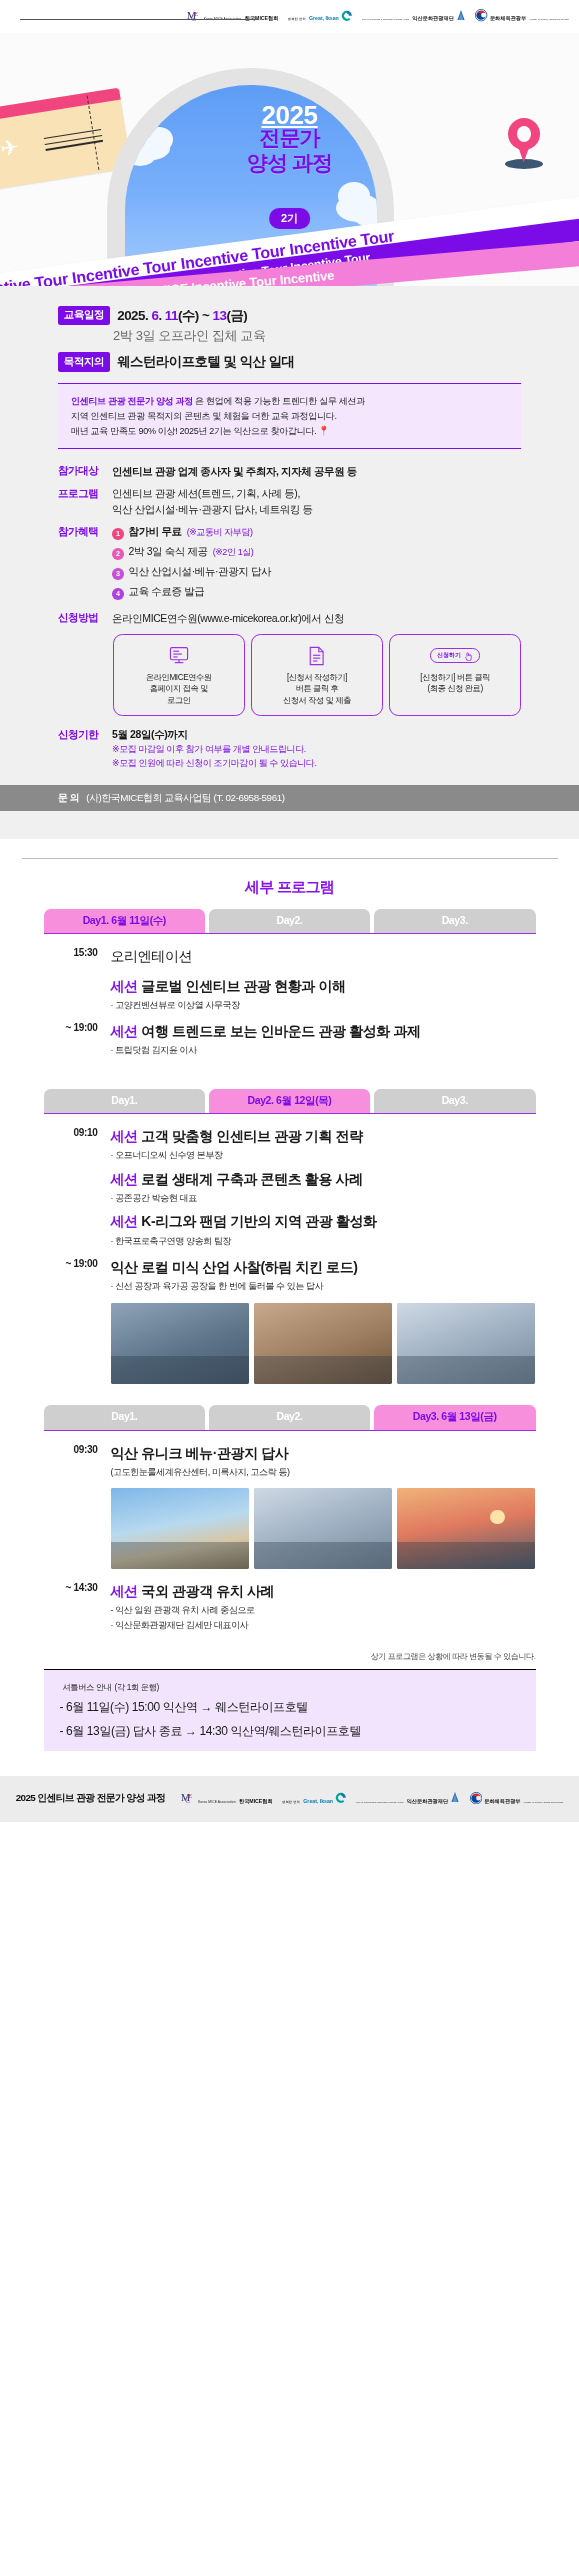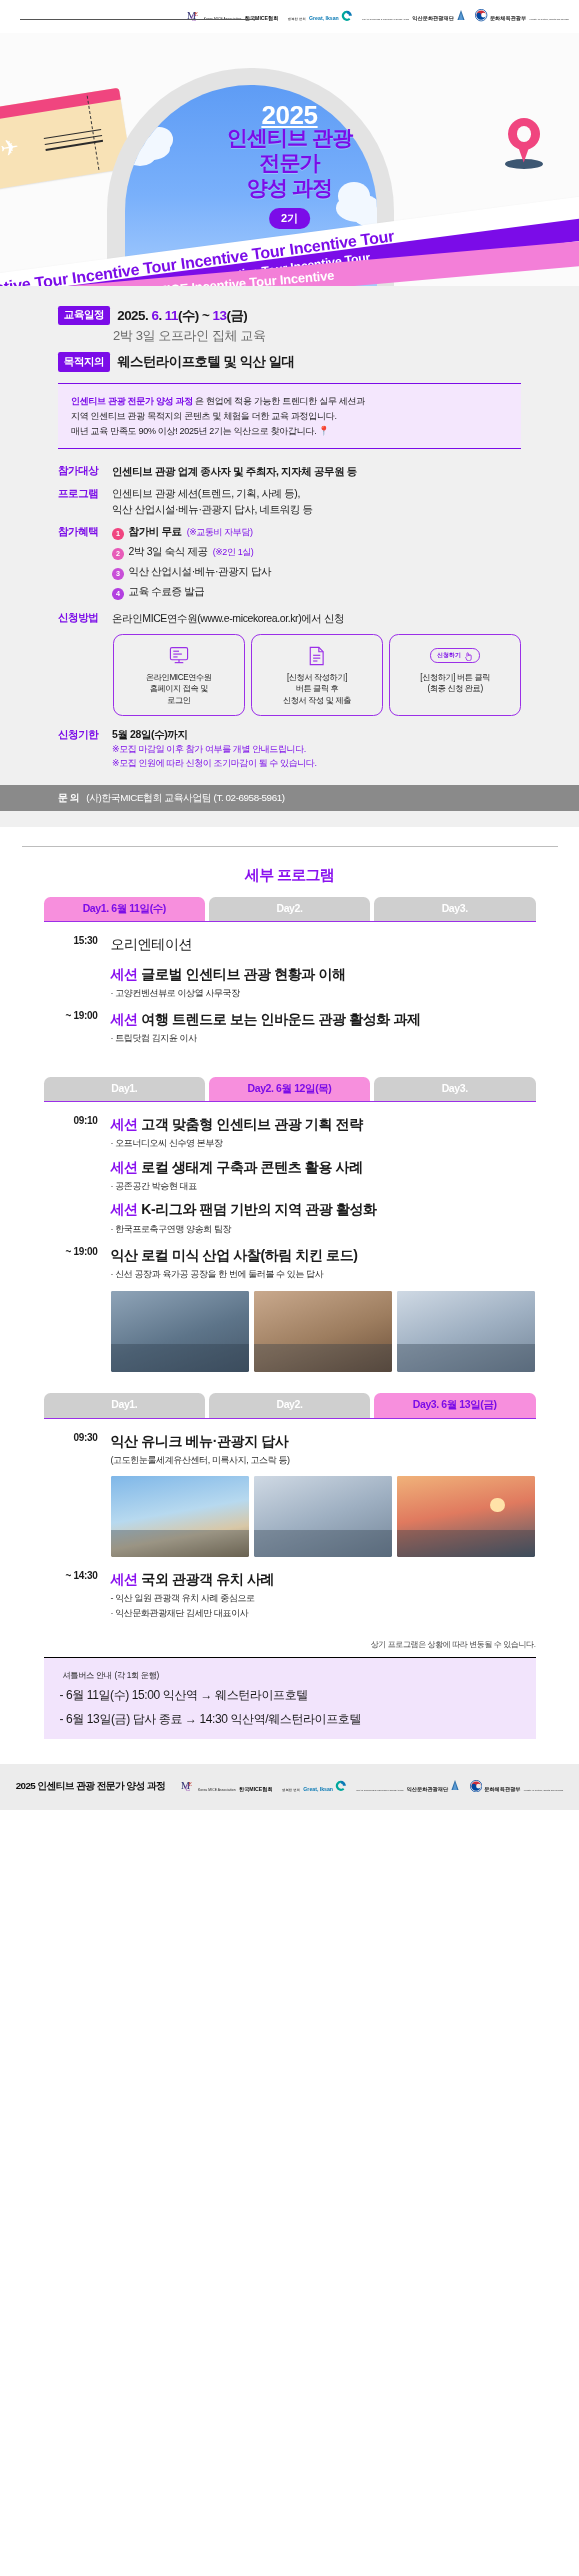--- a/index.html
+++ b/index.html
@@ -147,21 +147,21 @@
     transform: rotate(-7.5deg); font-size: 12.3px; padding-left: 7.2px;
   }
   .ribbon-pink {
     top: 233px; height: 24.6px; background: #f37fd8; color: #ffffff;
     transform: rotate(-5deg); font-size: 13px; padding-left: 19px;
   }
 
   
   .info {
     background: #f0f0f0;
-    padding: 20px 0 16px;
+    padding: 20px 0 28px;
   }
   .info-inner { width: 463px; margin: 0 auto; }
 
   .kv-row { display: flex; align-items: flex-start; margin-bottom: 2.2px; }
   .tag {
     background: #7b0ce8; color: #fff; font-weight: 800; font-size: 10.5px;
     padding: 2.2px 5.8px 2.9px; border-radius: 2.2px; flex: 0 0 auto; margin-right: 7.2px;
     letter-spacing: -0.4px;
   }
   .kv-val { font-size: 13.4px; font-weight: 800; letter-spacing: -0.5px; padding-top: 0.7px; }
@@ -405,21 +405,20 @@
         <rect x="308" y="140" width="9" height="50" fill="#9a6b3f"></rect>
         <ellipse cx="312" cy="132" rx="30" ry="17" fill="#74ab4e"></ellipse>
         <ellipse cx="292" cy="146" rx="17" ry="11" fill="#86bd5c"></ellipse>
         <ellipse cx="334" cy="148" rx="15" ry="10" fill="#86bd5c"></ellipse>
         <rect x="0" y="178" width="348" height="12" fill="#8fbf66"></rect>
       </svg>
     </div>
 
     <div class="hero-year">2025</div>
     <div class="hero-title">
-      <div>인센티브 관광</div>
       <div>전문가</div>
       <div>양성 과정</div>
     </div>
     <div class="hero-badge">2기</div>
 
     <div class="pin">
       <span class="shadow"></span>
       <span class="tail"></span>
       <span class="head"></span>
       <span class="hole"></span>

